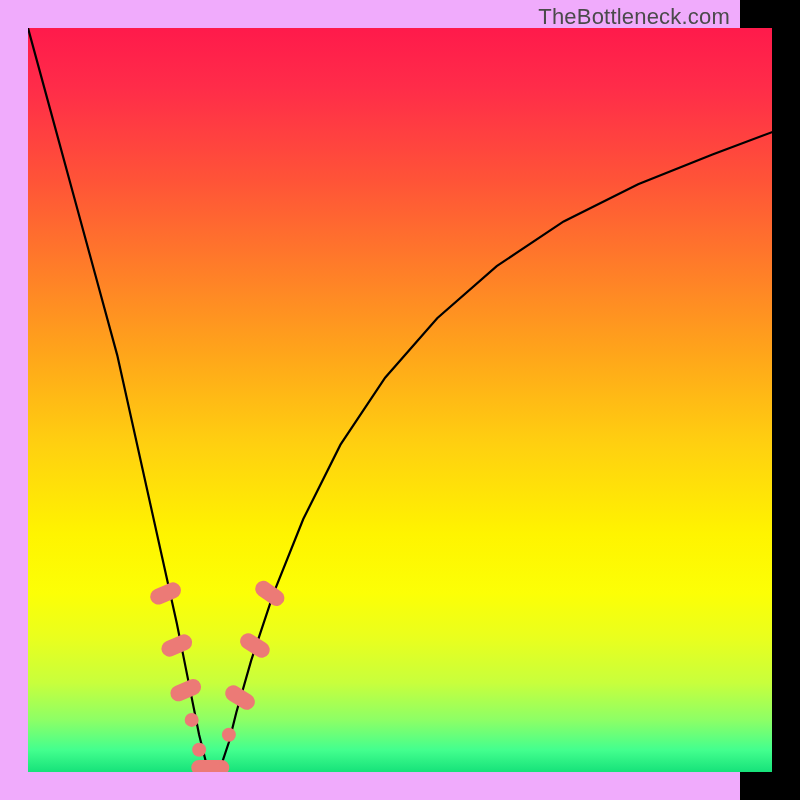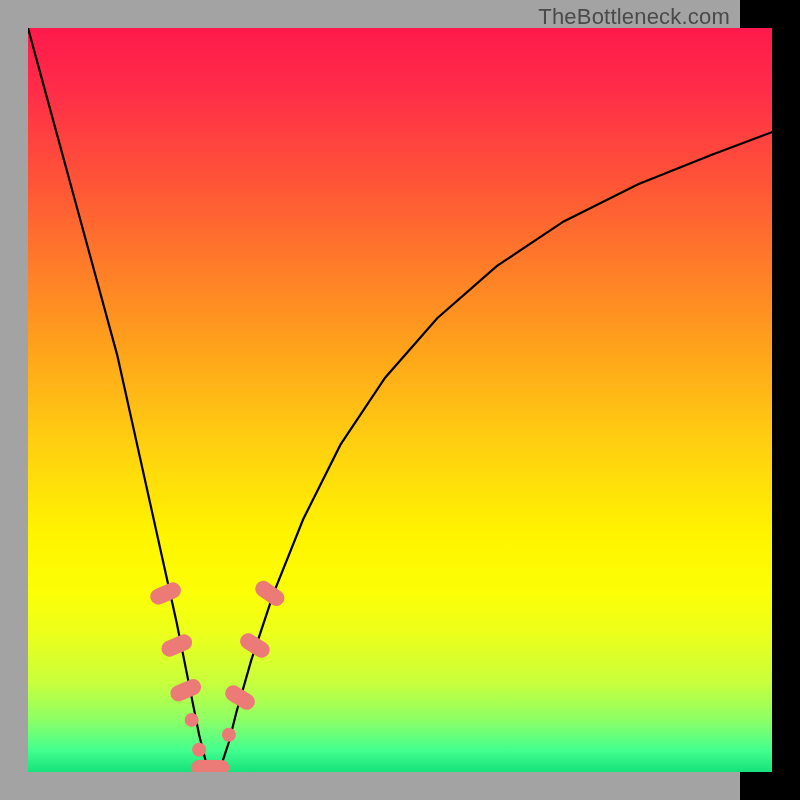--- a/index.html
+++ b/index.html
@@ -8,21 +8,21 @@
     width: 800px;
     height: 800px;
     overflow: hidden;
     background: #000;
     font-family: Arial, Helvetica, sans-serif;
   }
   .container {
     position: relative;
     width: 740px;
     height: 800px;
-    background: #a3a3a3;
+    background: #f0abfc;
   }
   .plot-area {
     position: absolute;
     left: 28px;
     top: 28px;
     width: 744px;
     height: 744px;
     overflow: hidden;
   }
   .gradient {

